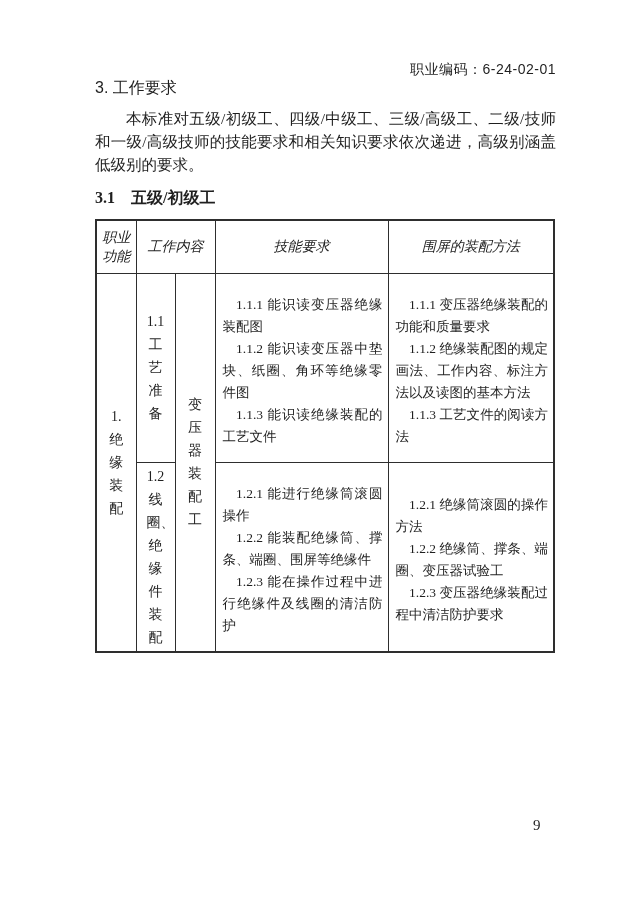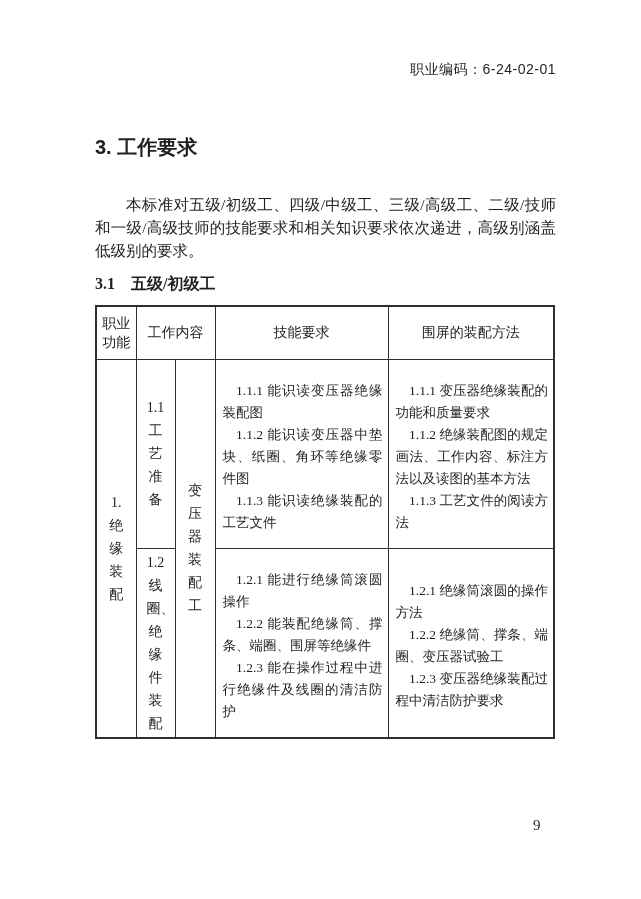--- a/index.html
+++ b/index.html
@@ -18,28 +18,27 @@
     border-radius: 9px;
   }
   .header-code {
     text-align: right;
     font-family: "Liberation Sans", "DejaVu Sans", sans-serif;
     font-size: 14px;
     line-height: 18px;
     letter-spacing: 0.5px;
   }
   h1.sec-title {
-    margin-top: 59px;
     font-family: "Liberation Sans", "DejaVu Sans", sans-serif;
-    font-weight: bold;
-    font-size: 20px;
+    font-weight: normal;
+    font-size: 16px;
     line-height: 20px;
   }
   p.body-para {
-    margin-top: 36px;
+    margin-top: 9px;
     font-size: 15.5px;
     line-height: 23px;
     text-align: justify;
     text-indent: 2em;
     width: 461px;
   }
   h2.subsec-title {
     margin-top: 12px;
     font-family: Liberation Serif, serif;
     font-weight: bold;
@@ -54,21 +53,21 @@
     table-layout: fixed;
     width: 458px;
     border: 2px solid #2e2e2e;
   }
   .req-table th, .req-table td {
     border: 1px solid #2e2e2e;
     font-weight: normal;
     font-size: 14px;
     vertical-align: middle;
   }
-  .req-table tr.head-row { height: 53px; }
+  .req-table tr.head-row { height: 53px; font-style: italic; }
   .req-table tr.body-row-1 { height: 189px; }
   .req-table tr.body-row-2 { height: 155px; }
   .req-table th {
     text-align: center;
     line-height: 19px;
     white-space: pre-line;
   }
   td.vcell {
     text-align: center;
     vertical-align: middle;

